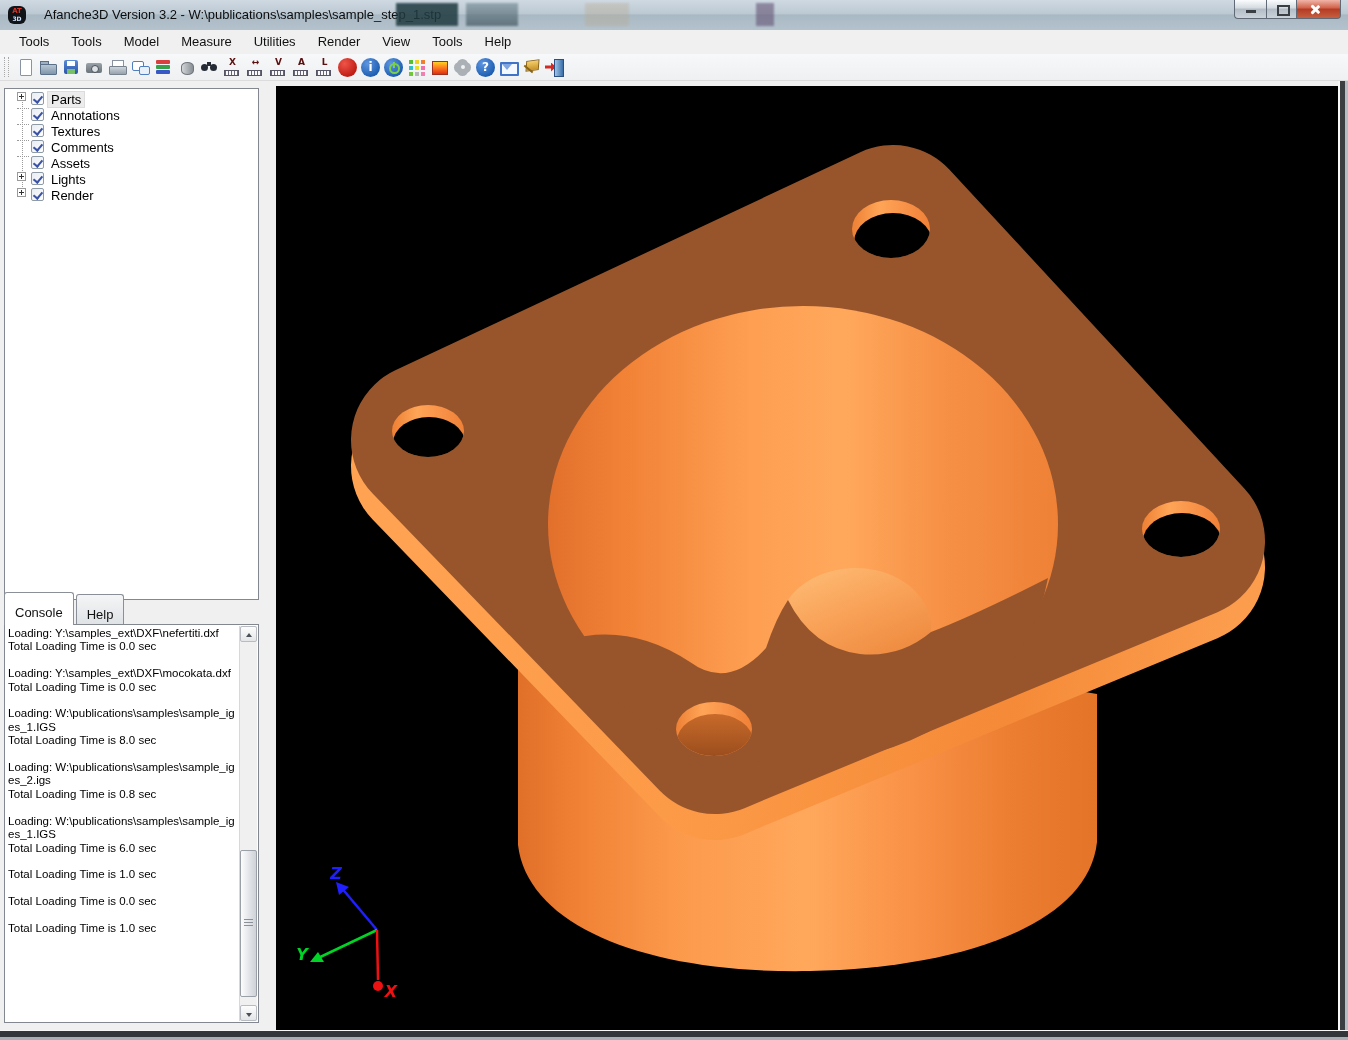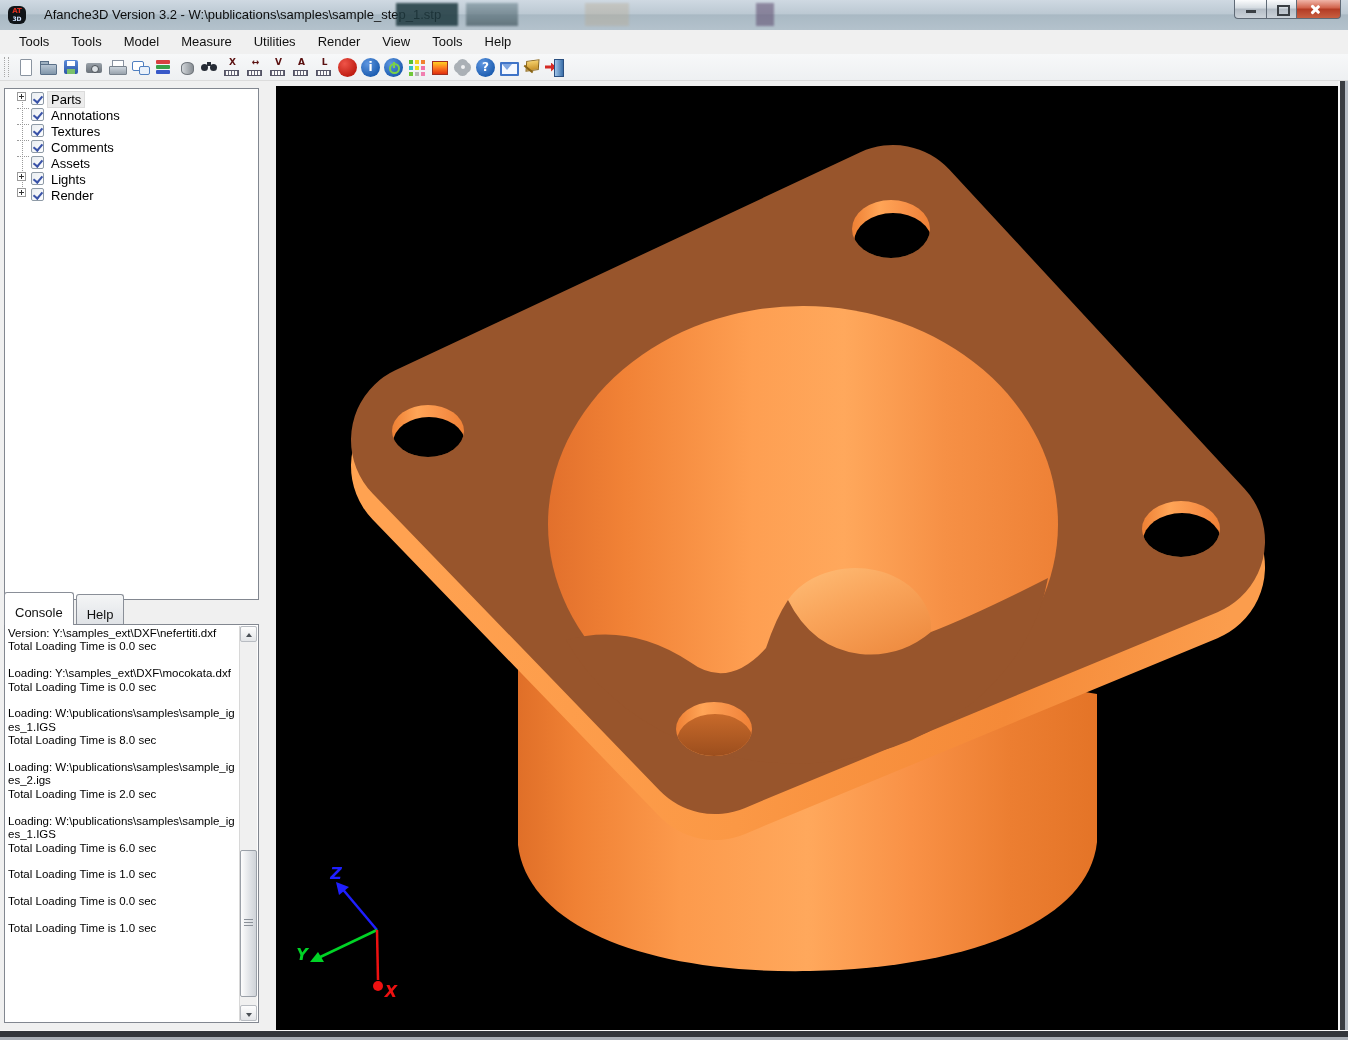--- a/index.html
+++ b/index.html
@@ -228,31 +228,31 @@
             <span class="tlabel">Render</span>
           </div>
         </div>
     </div>
     <div id="tab-strip">
         <div class="tab active">Console</div>
         <div class="tab">Help</div>
       </div>
     <div id="console-box">
       <div id="console-text">
-          <div>Version: Y:\samples_ext\DXF\nefertiti.dxf</div>
+          <div>Loading: Y:\samples_ext\DXF\nefertiti.dxf</div>
           <div>Total Loading Time is 0.0 sec</div>
           <div>&nbsp;</div>
           <div>Loading: Y:\samples_ext\DXF\mocokata.dxf</div>
           <div>Total Loading Time is 0.0 sec</div>
           <div>&nbsp;</div>
           <div>Loading: W:\publications\samples\sample_iges_1.IGS</div>
           <div>Total Loading Time is 8.0 sec</div>
           <div>&nbsp;</div>
           <div>Loading: W:\publications\samples\sample_iges_2.igs</div>
-          <div>Total Loading Time is 2.0 sec</div>
+          <div>Total Loading Time is 0.8 sec</div>
           <div>&nbsp;</div>
           <div>Loading: W:\publications\samples\sample_iges_1.IGS</div>
           <div>Total Loading Time is 6.0 sec</div>
           <div>&nbsp;</div>
           <div>Total Loading Time is 1.0 sec</div>
           <div>&nbsp;</div>
           <div>Total Loading Time is 0.0 sec</div>
           <div>&nbsp;</div>
           <div>Total Loading Time is 1.0 sec</div>
         </div>

